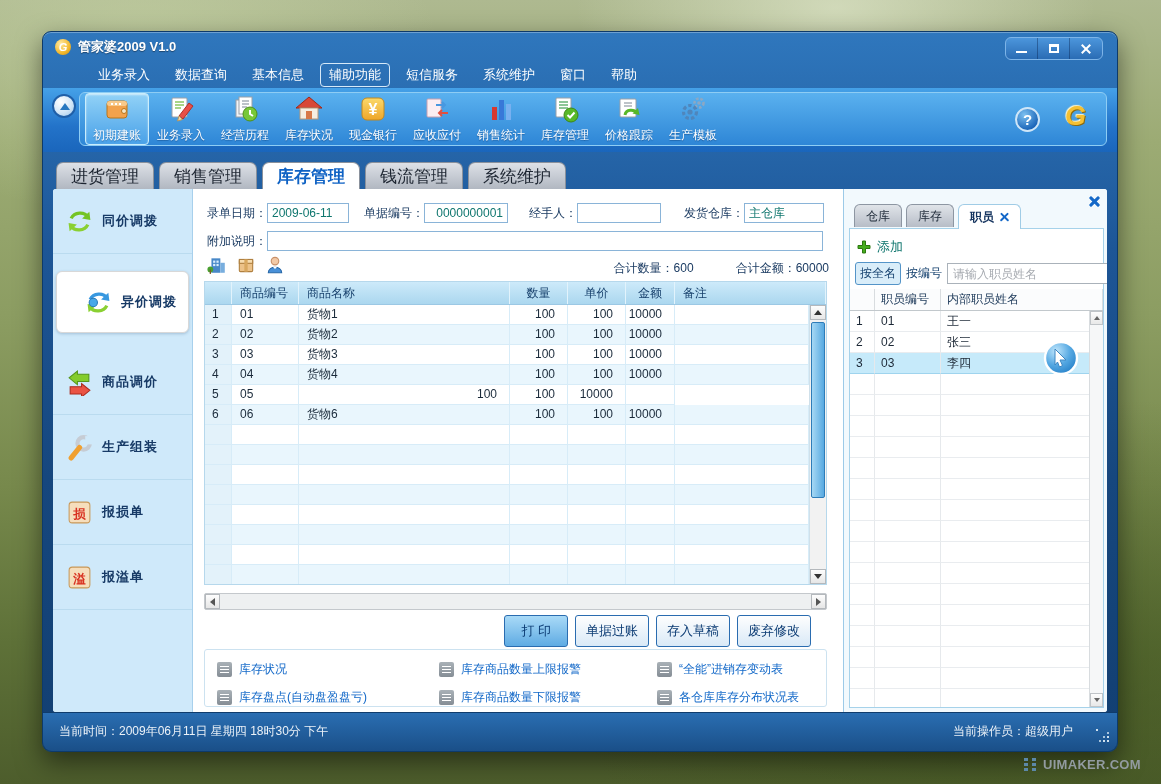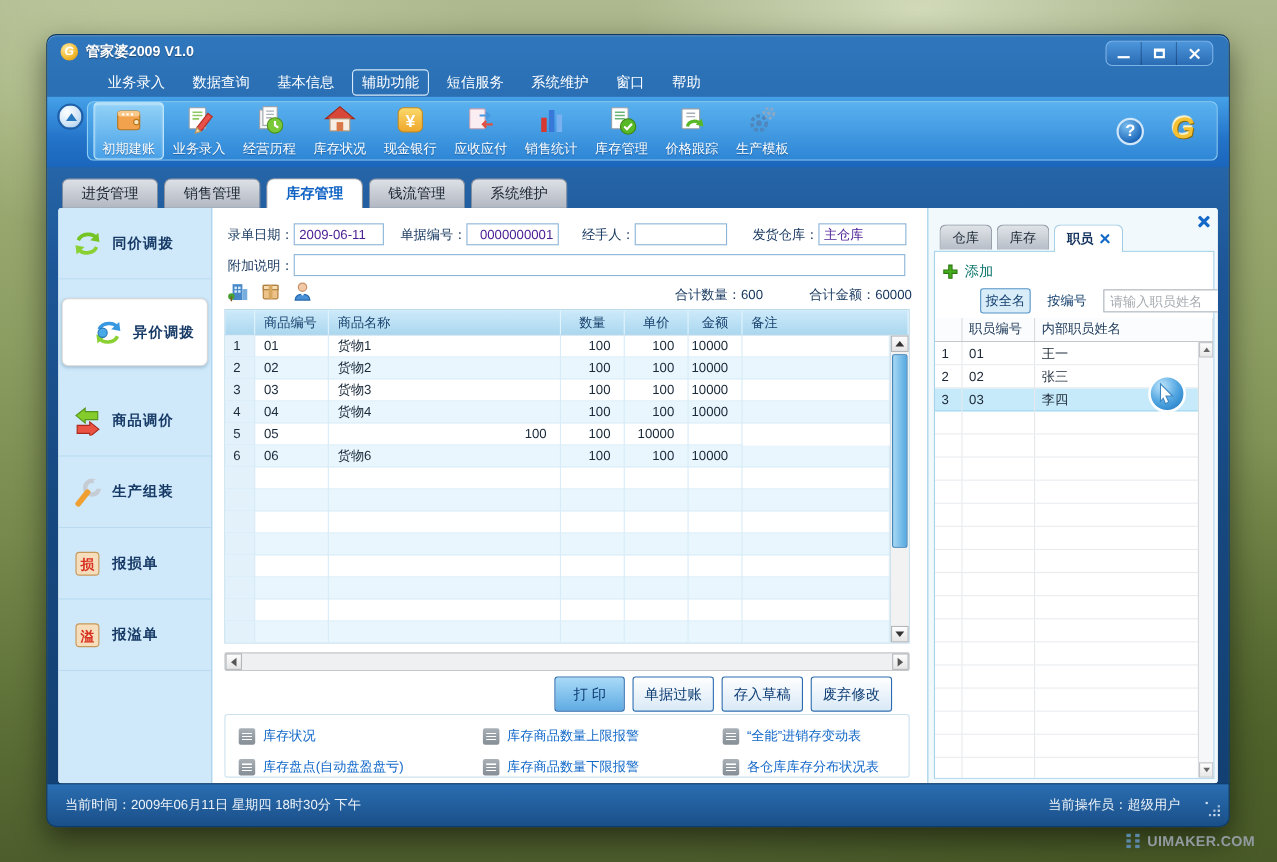--- a/index.html
+++ b/index.html
@@ -53,35 +53,35 @@
   .titem.active { background:linear-gradient(#92d2f7,#49a1e8); border-color:#c9edfc; box-shadow:inset 0 1px 2px rgba(255,255,255,.6); }
   .help-circle { position:absolute; right:66px; top:14px; width:25px; height:25px; border-radius:50%;
     background:radial-gradient(circle at 35% 28%, #7cc0f0,#1a64b8 75%); border:2px solid #cfe6f8;
     color:#fff; font-weight:bold; font-size:15px; text-align:center; line-height:22px; }
   .brand-g { position:absolute; right:20px; top:8px; font-size:27px; font-weight:bold; font-style:italic;
     color:#f4c034; text-shadow:1px 1px 0 #8a6a10, -1px -1px 1px #fff6cc; }
   
   .tabrow { position:absolute; left:0; top:120px; right:0; height:37px; display:flex; align-items:flex-end; padding-left:13px; gap:5px; }
   .tab { height:27px; min-width:88px; padding:0 14px; display:flex; align-items:center; justify-content:center;
     border-radius:7px 7px 0 0; background:linear-gradient(#dde1e7,#b1b7c1); border:1px solid #8a919c; border-bottom:none;
-    color:#1c2430; font-size:13px;text-align:right; }
+    color:#1c2430; font-size:17px;text-align:right; }
   .tab.active { background:#fff; color:#0f62c4; font-weight:bold; }
   
   .content { position:absolute; left:10px; right:10px; top:157px; bottom:39px; background:#fff; border-radius:3px; overflow:hidden; }
   
   .sidebar { position:absolute; left:0; top:0; bottom:0; width:140px; background:#cfe9fa; border-right:1px solid #a8d0ec; }
   .sitem { height:65px; display:flex; align-items:center; gap:9px; padding-left:13px; border-bottom:1px solid #badbef; }
   .sitem .slabel { color:#173a66; font-size:13px; font-weight:600; letter-spacing:1px; }
   .sitem.active { background:#fff; border:1px solid #d8d8d8; border-radius:6px; margin:17px 3px; height:62px;
     box-shadow:0 1px 3px rgba(60,100,140,.3); padding-left:28px; }
   
   .main { position:absolute; left:141px; top:0; bottom:0; width:649px; }
   .fgroup { position:absolute; display:flex; align-items:center; }
   .flabel { color:#15365e; font-size:12px; white-space:nowrap; }
-  .finput { height:20px; border:1px solid #8ab4d8; font-size:12px; color:#4c1d95; padding:0 4px; background:#fff;
+  .finput { height:20px; border:1px solid #8ab4d8; font-size:12px; color:#0f766e; padding:0 4px; background:#fff;
     font-family:"Liberation Sans", sans-serif; }
   .minirow { position:absolute; top:66px; left:13px; display:flex; gap:9px; align-items:center; }
   .totals { position:absolute; top:71px; right:14px; display:flex; gap:42px; font-size:12px; color:#15365e; }
   
   .grid { position:absolute; left:10px; top:92px; width:623px; height:304px; border:1px solid #b6d8ec; background:#fff; }
   .ghead { display:grid; grid-template-columns:27px 67px 211px 58px 58px 49px 1fr; height:23px;
     background:linear-gradient(#cdeafa,#abd7ef); border-bottom:1px solid #9cc8e4; }
   .ghead .gc { font-size:12px; color:#17406c; line-height:22px; border-right:1px solid #e2f3fc; padding-left:8px; }
   .ghead .gc.c { text-align:center; padding-left:0; }
   .gbody { position:absolute; left:0; top:23px; right:17px; bottom:0; overflow:hidden; }
@@ -126,21 +126,21 @@
   .rp-close::before { transform:rotate(45deg);} .rp-close::after { transform:rotate(-45deg);}
   .rtabs { position:absolute; top:15px; left:10px; display:flex; gap:4px; z-index:2; }
   .rtab { height:23px; padding:0 11px; border-radius:6px 6px 0 0; background:linear-gradient(#e0e4e9,#b7bdc7);
     border:1px solid #8d96a2; border-bottom:none; font-size:12px; color:#1c2836; display:flex; align-items:center; gap:6px; }
   .rtab.active { background:#fff; color:#14335e; font-weight:bold; height:25px; margin-bottom:-2px; border-color:#a0cce6; }
   .tab-x { position:relative; width:9px; height:9px; }
   .tab-x::before,.tab-x::after { content:""; position:absolute; left:-1px; top:3.5px; width:11px; height:2.4px; background:#1468c8; border-radius:1px; }
   .tab-x::before { transform:rotate(45deg);} .tab-x::after { transform:rotate(-45deg);}
   .subpanel { position:absolute; left:5px; right:5px; top:39px; bottom:4px; border:1px solid #a6d2ea; background:#fff; }
   .addrow { position:absolute; top:9px; left:7px; display:flex; align-items:center; gap:6px; color:#0f766e; font-size:13px; }
-  .searchrow { position:absolute; top:33px; left:5px; right:5px; display:flex; align-items:center; gap:15px;margin-left:36px; }
+  .searchrow { position:absolute; top:33px; left:5px; right:5px; display:flex; align-items:center; gap:5px; }
   .chip { border:1px solid #5494c8; background:#d9edf9; color:#14406e; padding:2px 4px; border-radius:3px; font-size:12px; white-space:nowrap; }
   .byid { color:#14406e; font-size:12px; white-space:nowrap; }
   .sinput { flex:1; height:21px; border:1px solid #aab2ba; font-size:12px; padding:0 5px; font-family:"Liberation Sans", sans-serif; }
   .sinput::placeholder { color:#a6aab0; }
   .rtable { position:absolute; left:0; right:0; top:60px; bottom:0; overflow:hidden; }
   .rhead { display:grid; grid-template-columns:25px 66px 1fr; height:22px; background:#fbfcfd; border-bottom:1px solid #c2c8cc; }
   .rhead .rc { font-size:12px; color:#203c5c; line-height:21px; padding-left:6px; border-right:1px solid #d8dcdf; }
   .rrow { display:grid; grid-template-columns:25px 66px 1fr; height:21px; background:#fff; }
   .rrow .rc { font-size:12px; color:#1c2836; line-height:20px; padding-left:6px; border-right:1px solid #e6e9ec; border-bottom:1px solid #e9ecef; }
   .rrow.sel { background:#c6eafa; }

